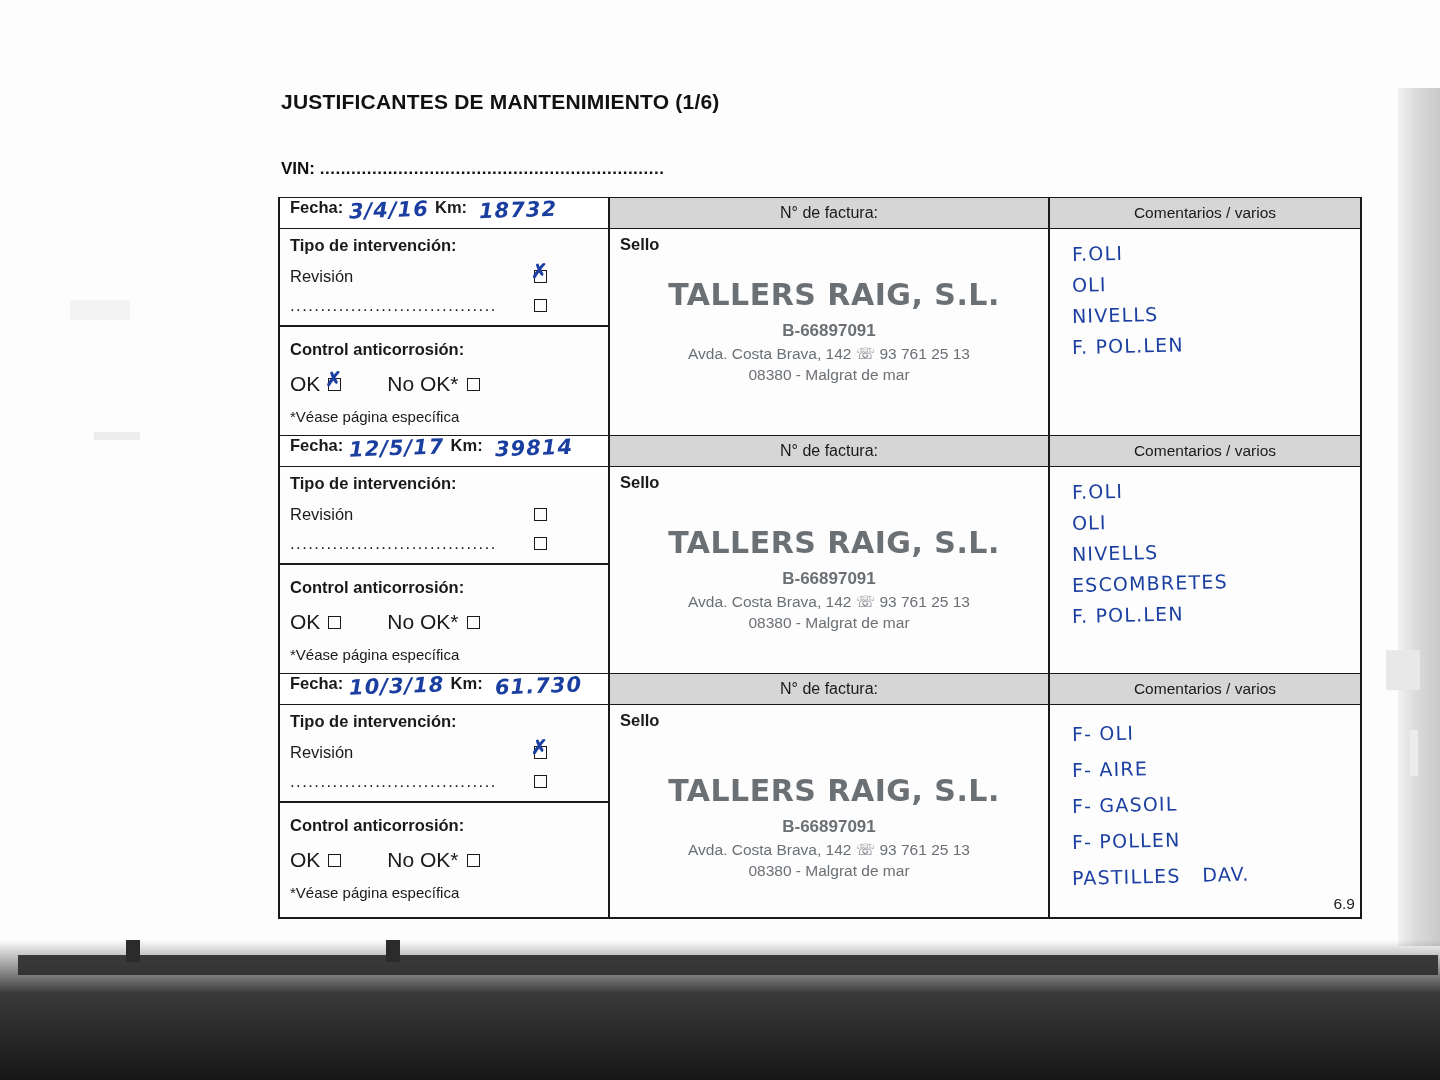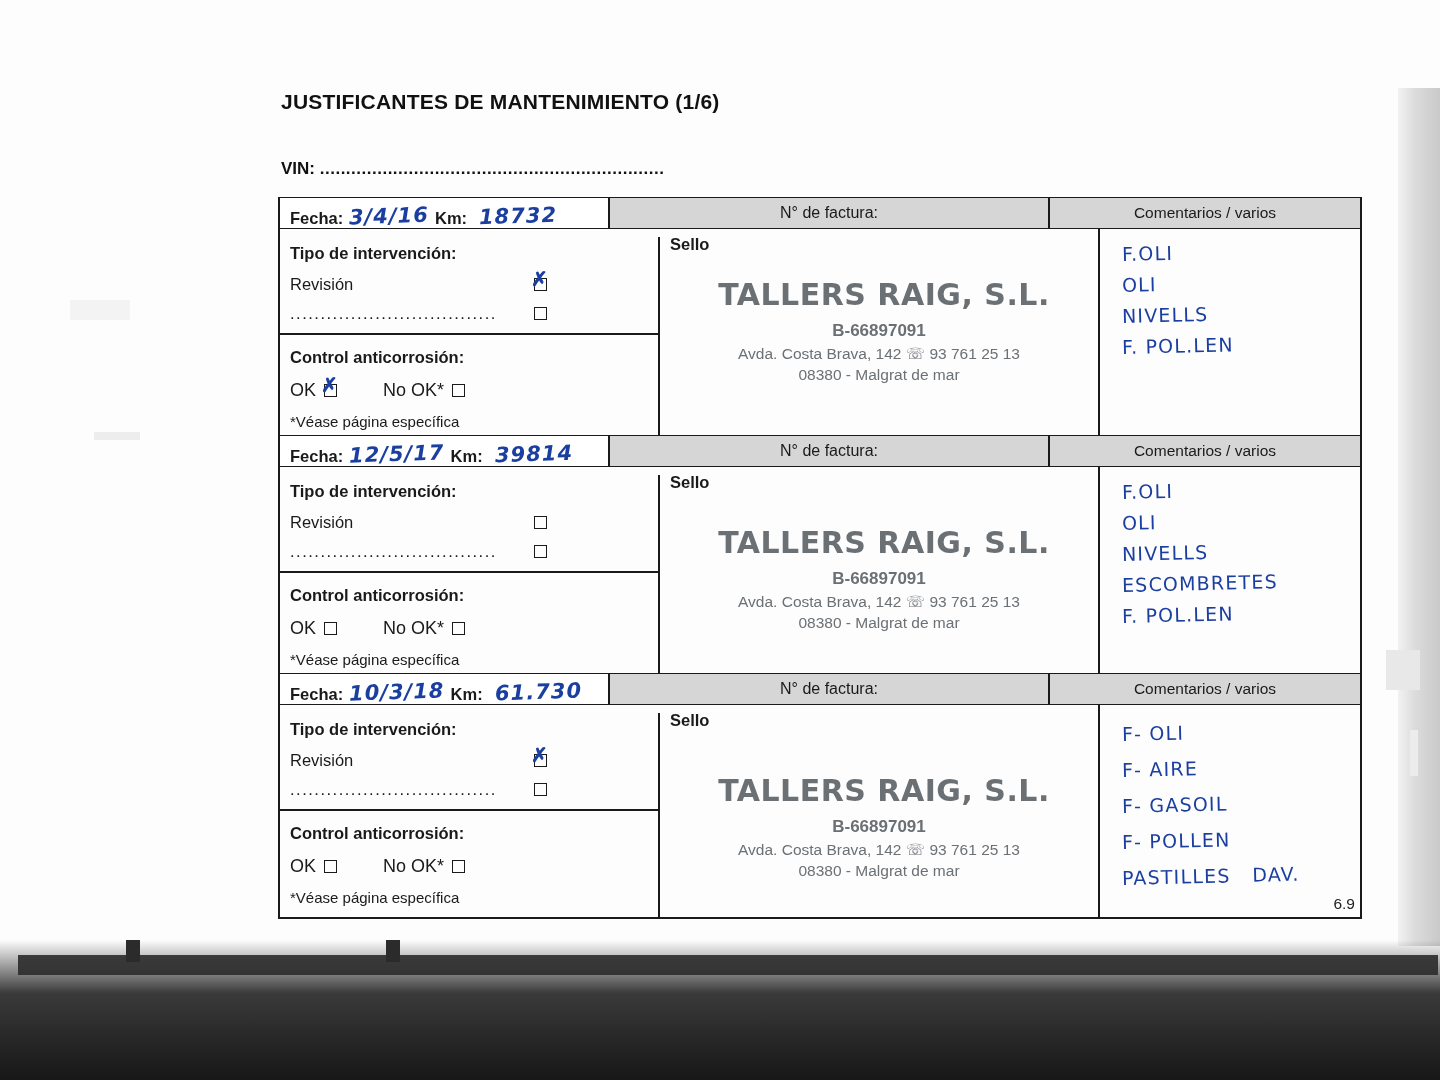--- a/index.html
+++ b/index.html
@@ -103,24 +103,23 @@
     border: 2px solid #1a1a1a;
     border-collapse: collapse;
   }
   .rec {
     border-bottom: 2px solid #1a1a1a;
     display: flex;
     position: relative;
   }
   .rec:last-child { border-bottom: none; }
   .rec-left {
-    width: 380px;
+    width: 330px;
     border-right: 2px solid #1a1a1a;
     box-sizing: border-box;
-    margin-top: 8px;
   }
   .rec-mid {
     width: 440px;
     border-right: 2px solid #1a1a1a;
     box-sizing: border-box;
     position: relative;
   }
   .rec-right {
     flex: 1;
     box-sizing: border-box;
@@ -135,21 +134,21 @@
     height: 30px;
     align-items: center;
     box-sizing: border-box;
   }
   .head-fecha {
     width: 330px;
     border-right: 2px solid #1a1a1a;
     box-sizing: border-box;
     height: 30px;
     display: flex;
-    align-items: flex-end;
+    align-items: flex-start;
     padding-left: 10px;
     font-size: 16.5px;
     font-weight: bold;
     background: #ffffff;
     white-space: nowrap;
   }
   .head-fact {
     width: 440px;
     border-right: 2px solid #1a1a1a;
     box-sizing: border-box;
@@ -211,21 +210,21 @@
   .dots-row { letter-spacing: 1.5px; }
   .lsep {
     border-top: 2px solid #1a1a1a;
     margin: 2px -10px 0 -10px;
   }
   .anticorr { padding: 7px 10px 4px 10px; }
   .ac-title { font-size: 16.5px; font-weight: bold; margin-bottom: 13px; }
   .ac-row {
     display: flex;
     align-items: center;
-    font-size: 18px;
+    font-size: 21px;
     margin-bottom: 12px;
     position: relative;
     text-align: center;
   }
   .ac-row .ok-lbl { margin-right: 8px; }
   .ac-row .mini-box {
     width: 11px; height: 11px;
     border: 1.5px solid #1a1a1a;
     display: inline-block;
     position: relative;

